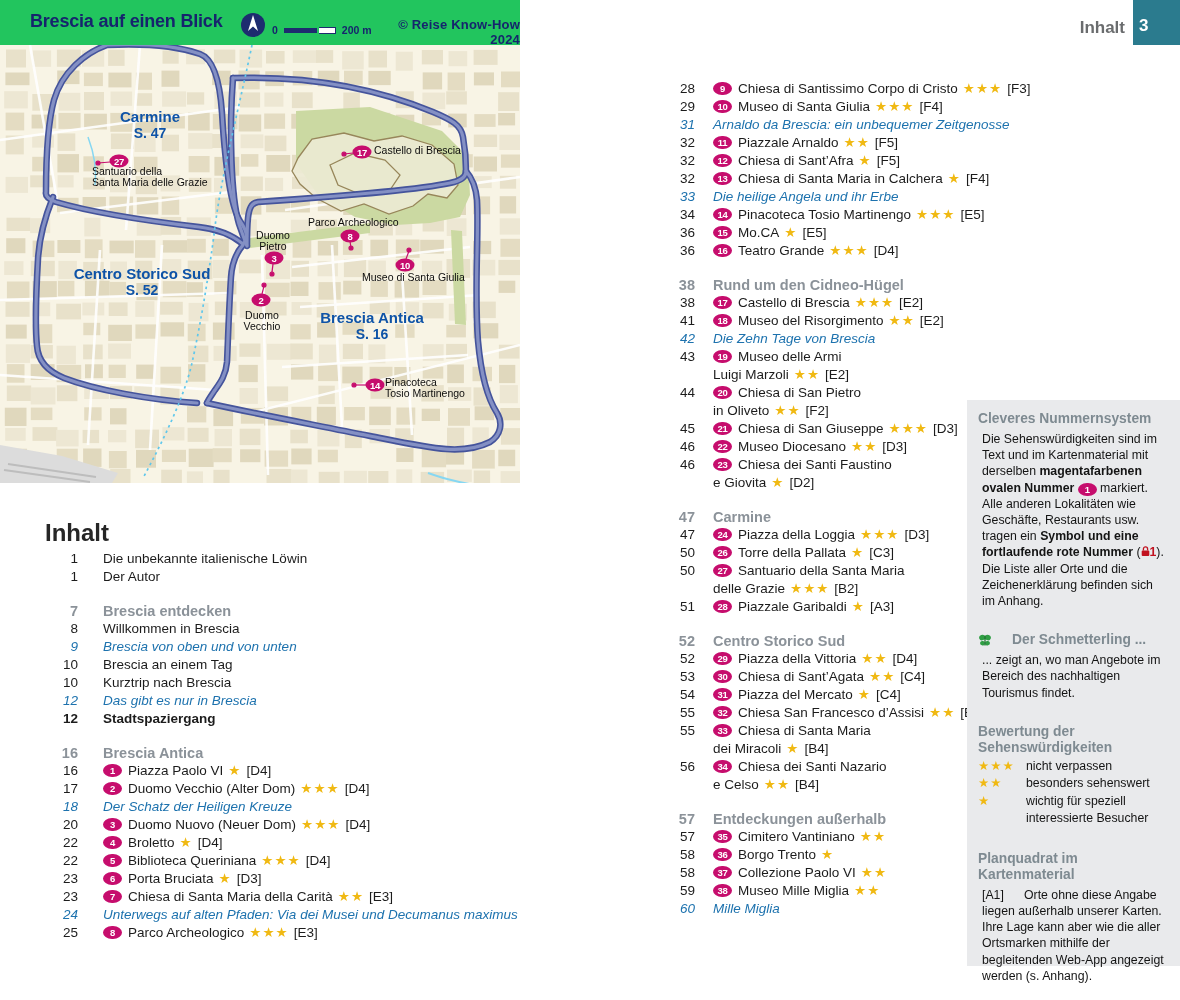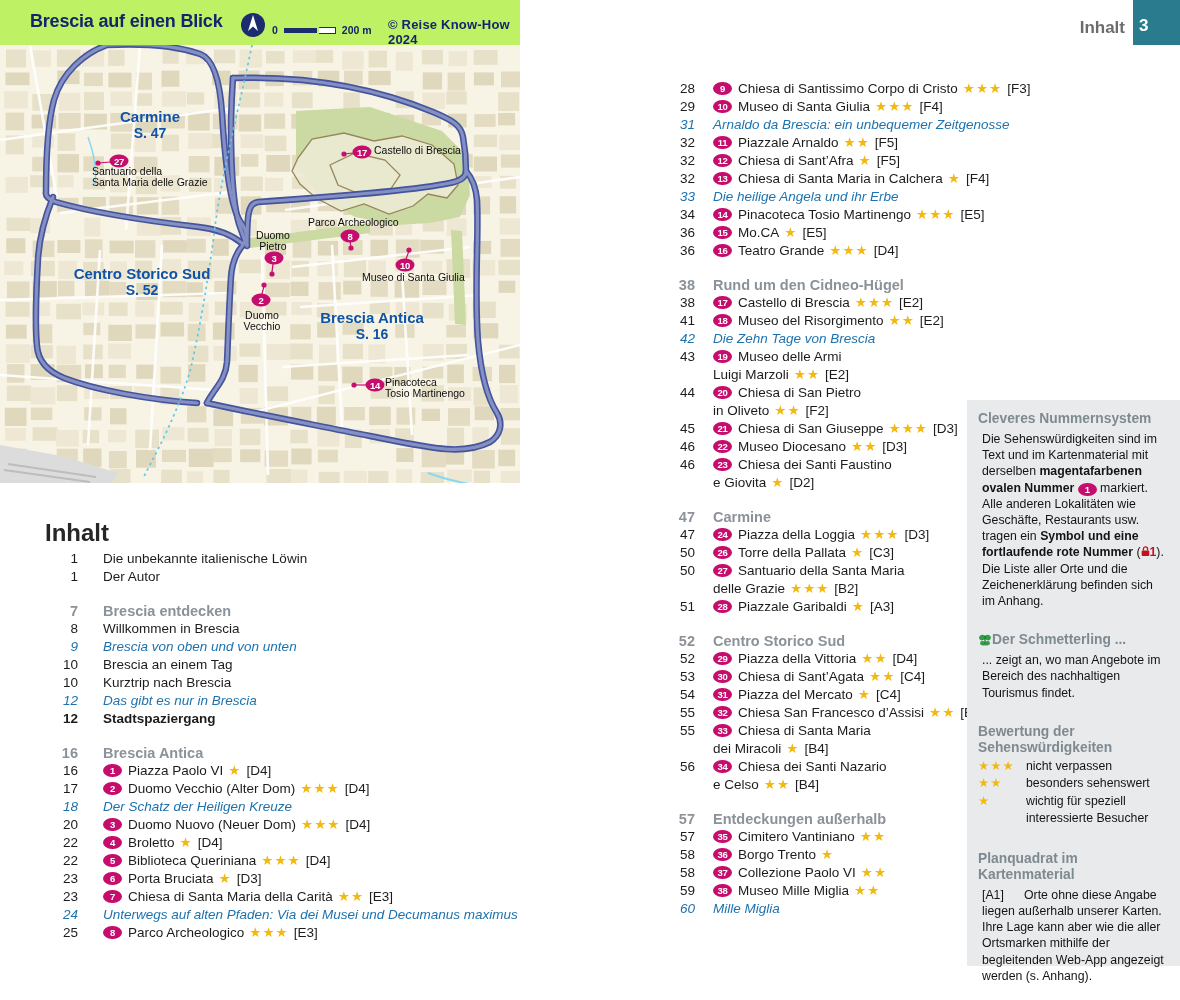--- a/index.html
+++ b/index.html
@@ -1,20 +1,20 @@
 <!DOCTYPE html>
 <html><head>
 <meta charset="utf-8">
 <style>
   html,body{margin:0;padding:0;background:#fff;}
   #page{position:relative;width:1180px;height:1000px;background:#fff;overflow:hidden;
         font-family:"Liberation Sans","DejaVu Sans",sans-serif;color:#1c1c1c;}
 
   
-  #map-header{position:absolute;left:0;top:0;width:520px;height:45px;background:#bef264;}
+  #map-header{position:absolute;left:0;top:0;width:520px;height:45px;background:#22c55e;text-align:right;}
   #map-title{position:absolute;left:30px;top:11px;font-size:18px;font-weight:bold;color:#16246d;letter-spacing:-.2px;}
   #compass{position:absolute;left:240px;top:12px;}
   #scalebar{position:absolute;left:272px;top:24px;display:flex;align-items:center;font-size:10.5px;font-weight:bold;color:#16246d;}
   #scalebar .bar-dark{width:33px;height:5px;background:#1d2c6f;margin:0 2px 0 6px;}
   #scalebar .bar-light{width:16px;height:5px;background:#fff;border:1px solid #1d2c6f;border-left:none;margin-right:6px;}
   #map-copyright{position:absolute;left:388px;top:17px;font-size:13px;color:#16246d;font-weight:bold;letter-spacing:.2px;}
 
   
   #corner-label{position:absolute;left:1030px;top:18px;width:95px;text-align:right;
                 font-size:17px;font-weight:bold;color:#6a6c6e;}
@@ -55,21 +55,21 @@
   
   #sidebar{position:absolute;left:967px;top:400px;width:213px;height:566px;background:#e9eaec;
            box-sizing:border-box;padding:11px 11px;font-size:12.3px;line-height:16.2px;color:#141414;}
   #sidebar h3{margin:0 0 2px 0;font-size:13.8px;line-height:16px;color:#7e8a91;font-weight:bold;}
   #sidebar p{margin:4px;}
   #sidebar section{margin-bottom:23px;}
   #sidebar .code{display:inline-block;width:42px;}
   #sidebar .red1{color:#c1121f;font-weight:bold;}
   .rating-row{display:flex;line-height:17.5px;}
   .rating-row .rstars{flex:none;width:48px;color:#f0b913;letter-spacing:1px;font-size:12.5px;}
-  .butterfly-title{display:flex;align-items:center;gap:0;}
+  .butterfly-title{display:flex;align-items:center;gap:20px;}
 </style>
 </head>
 <body>
 
 <div id="page">
 
   <div id="map-header">
     <div id="map-title">Brescia auf einen Blick</div>
     <div id="compass">
       <svg width="26" height="26" viewBox="0 0 26 26">

